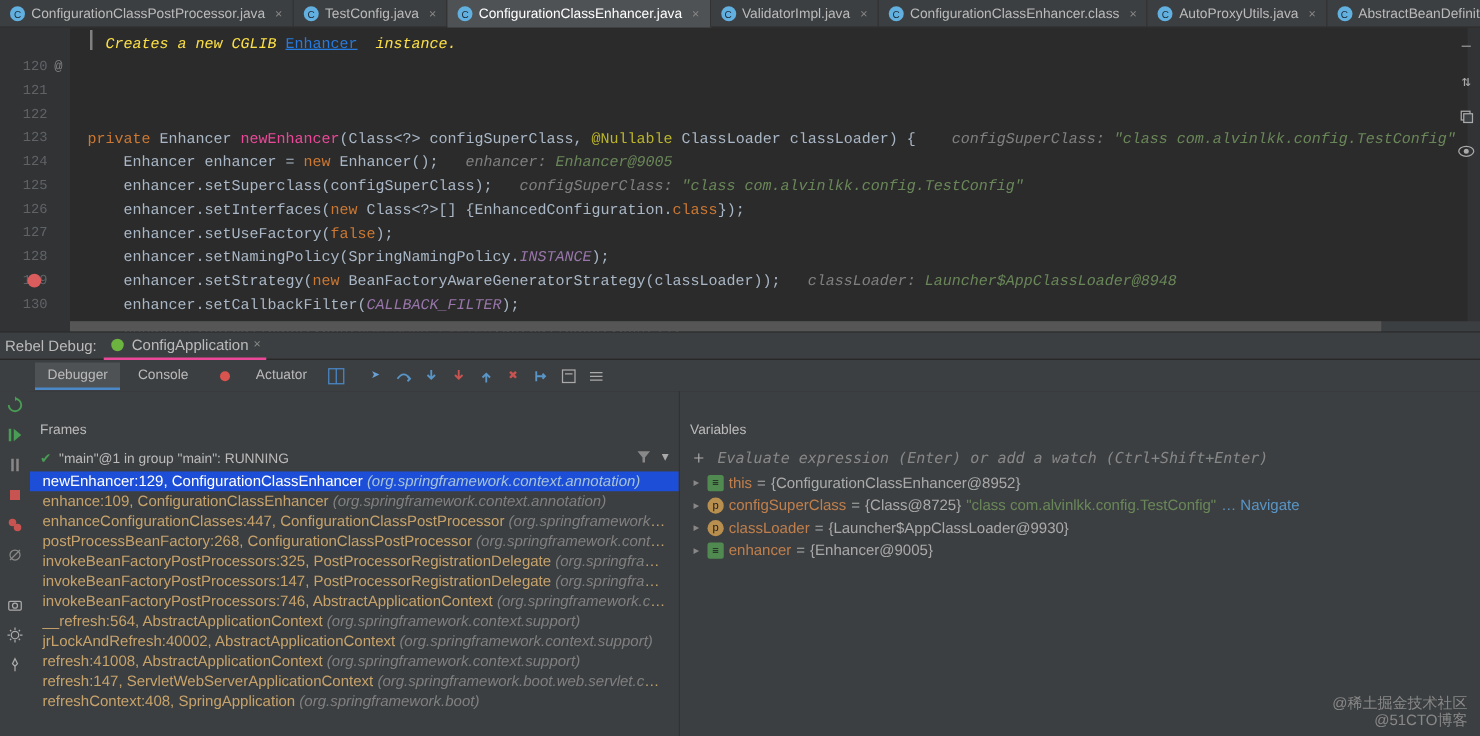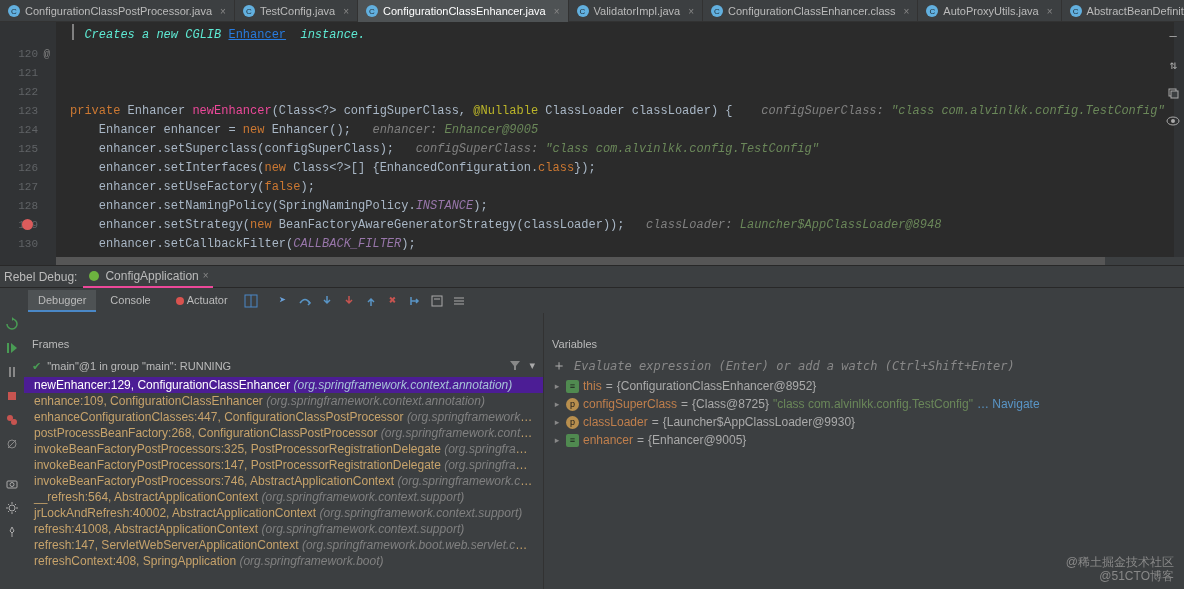--- a/index.html
+++ b/index.html
@@ -62,21 +62,21 @@
 .code {
   flex: 1;
   padding-top: 4px;
   font-size: 12px;
   line-height: 19px;
   white-space: pre;
   overflow: hidden;
   position: relative;
 }
 .code .line { height: 19px; padding-left: 14px; }
-.doc { color: #5eead4; font-style: italic; }
+.doc { color: #fde047; font-style: italic; }
 .doc-link { color: #287bde; text-decoration: underline; }
 .kw { color: #cc7832; }
 .fn { color: #ec4899; }
 .cls { color: #a9b7c6; }
 .an { color: #bbb529; }
 .cnst { color: #9876aa; font-style: italic; }
 .param { color: #808080; font-style: italic; }
 .pval { color: #6a8759; font-style: italic; }
 .doc-bar {
   position: absolute; left: 16px; top: 2px; width: 2px; height: 16px; background: #808080;
@@ -129,21 +129,21 @@
   height: 22px; display: flex; align-items: center; justify-content: space-between;
   padding: 0 8px; color: #bbb; font-family: -apple-system, "Segoe UI", sans-serif; font-size: 11px;
 }
 .check { color: #499c54; margin-right: 6px; }
 .thread-state { color: #bbb; }
 .thread-ctl { display: flex; gap: 8px; color: #aaa; }
 .frames-list { flex: 1; overflow: hidden; font-family: -apple-system, "Segoe UI", sans-serif; font-size: 12px; }
 .frame {
   padding: 1px 10px; color: #c7a36b; white-space: nowrap; overflow: hidden; text-overflow: ellipsis;
 }
-.frame.top { background: #4c1d95; color: #fff; }
+.frame.top { background: #1d4ed8; color: #fff; }
 .frame .pkg { color: #808080; font-style: italic; }
 .frame.top .pkg { color: #a7c3d8; font-style: italic; }
 
 .vars-col { flex: 1; display: flex; flex-direction: column; }
 .vars-col .col-head { position: relative; }
 .side-rail { position: absolute; right: 2px; top: 28px; display: flex; flex-direction: column; gap: 10px; }
 .eval-row {
   height: 22px; display: flex; align-items: center; padding: 0 8px; gap: 8px;
   color: #888; font-family: Consolas, monospace; font-size: 12px; font-style: italic;
 }
@@ -242,21 +242,21 @@
         </svg>
       </span>
     <span>ConfigApplication</span>
     <span class="tab-close2">×</span>
   </span>
 </div>
 
 <div class="debug-toolbar">
   <span class="dt-tab active">Debugger</span>
   <span class="dt-tab">Console</span>
-  <span class="dt-tab" style="display:flex;align-items:flex-end;gap:2px">
+  <span class="dt-tab" style="display:flex;align-items:flex-end;gap:20px">
       <svg width="10" height="10">
         <circle cx="5" cy="5" r="4" fill="#d9534f"></circle>
       </svg>
       <span>Actuator</span>
     </span>
   <span class="dt-icon">
       <svg width="14" height="14" viewBox="0 0 14 14">
         <rect x="1" y="1" width="12" height="12" fill="none" stroke="#4a88c7"></rect>
         <line x1="7" y1="1" x2="7" y2="13" stroke="#4a88c7"></line>
       </svg>

